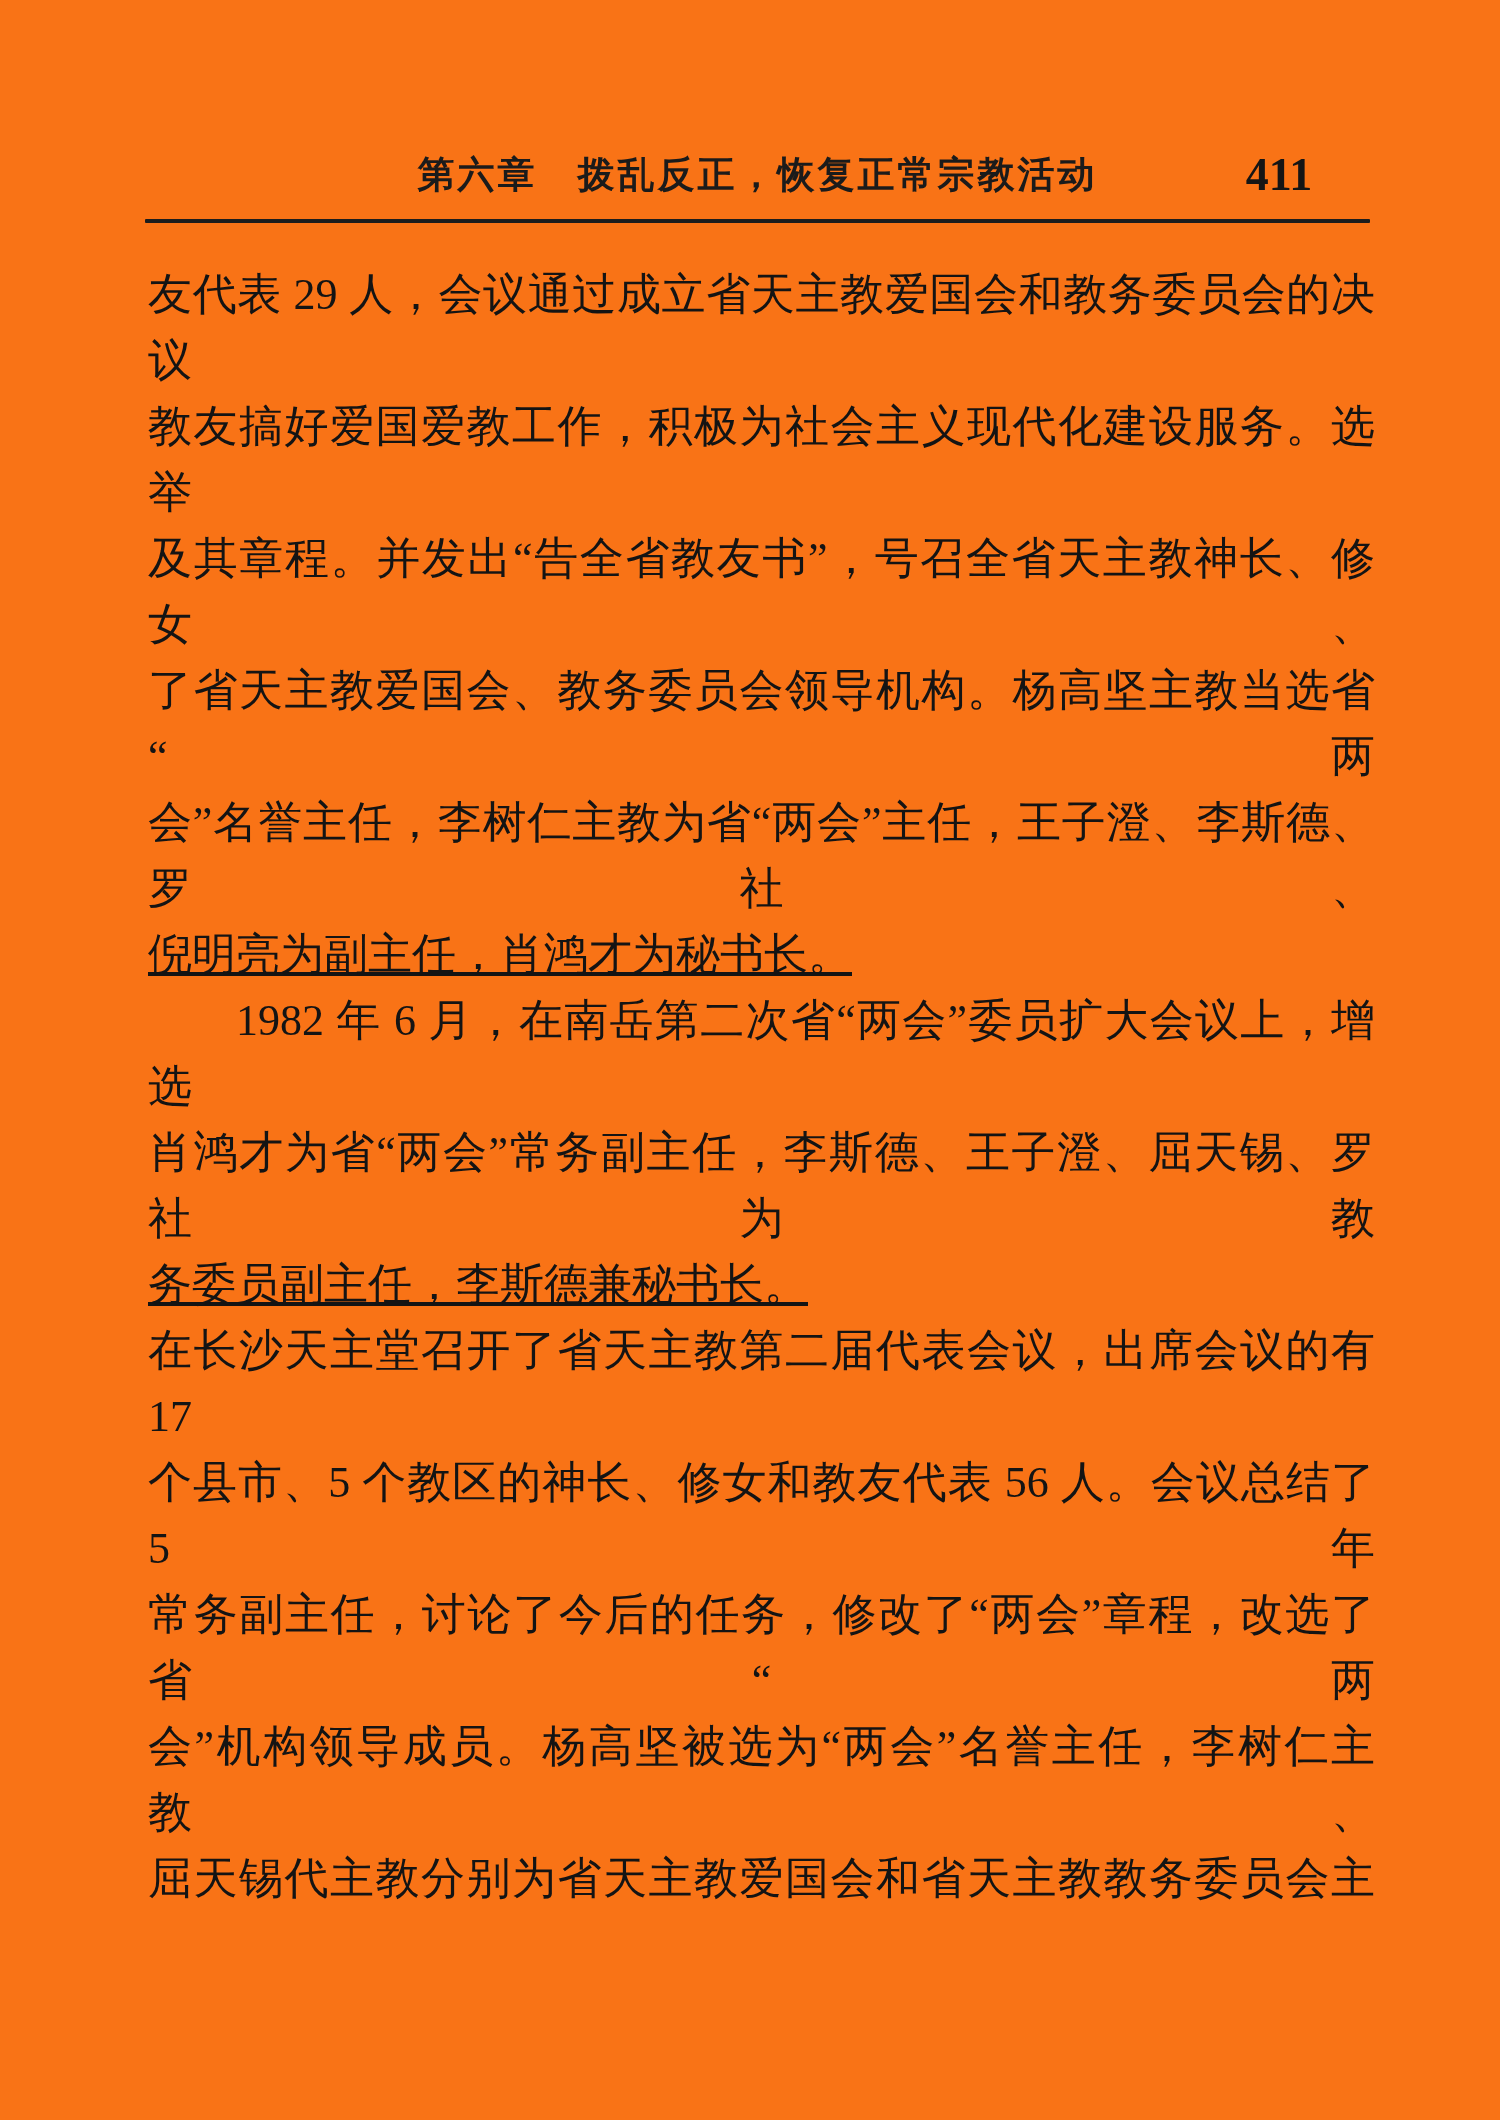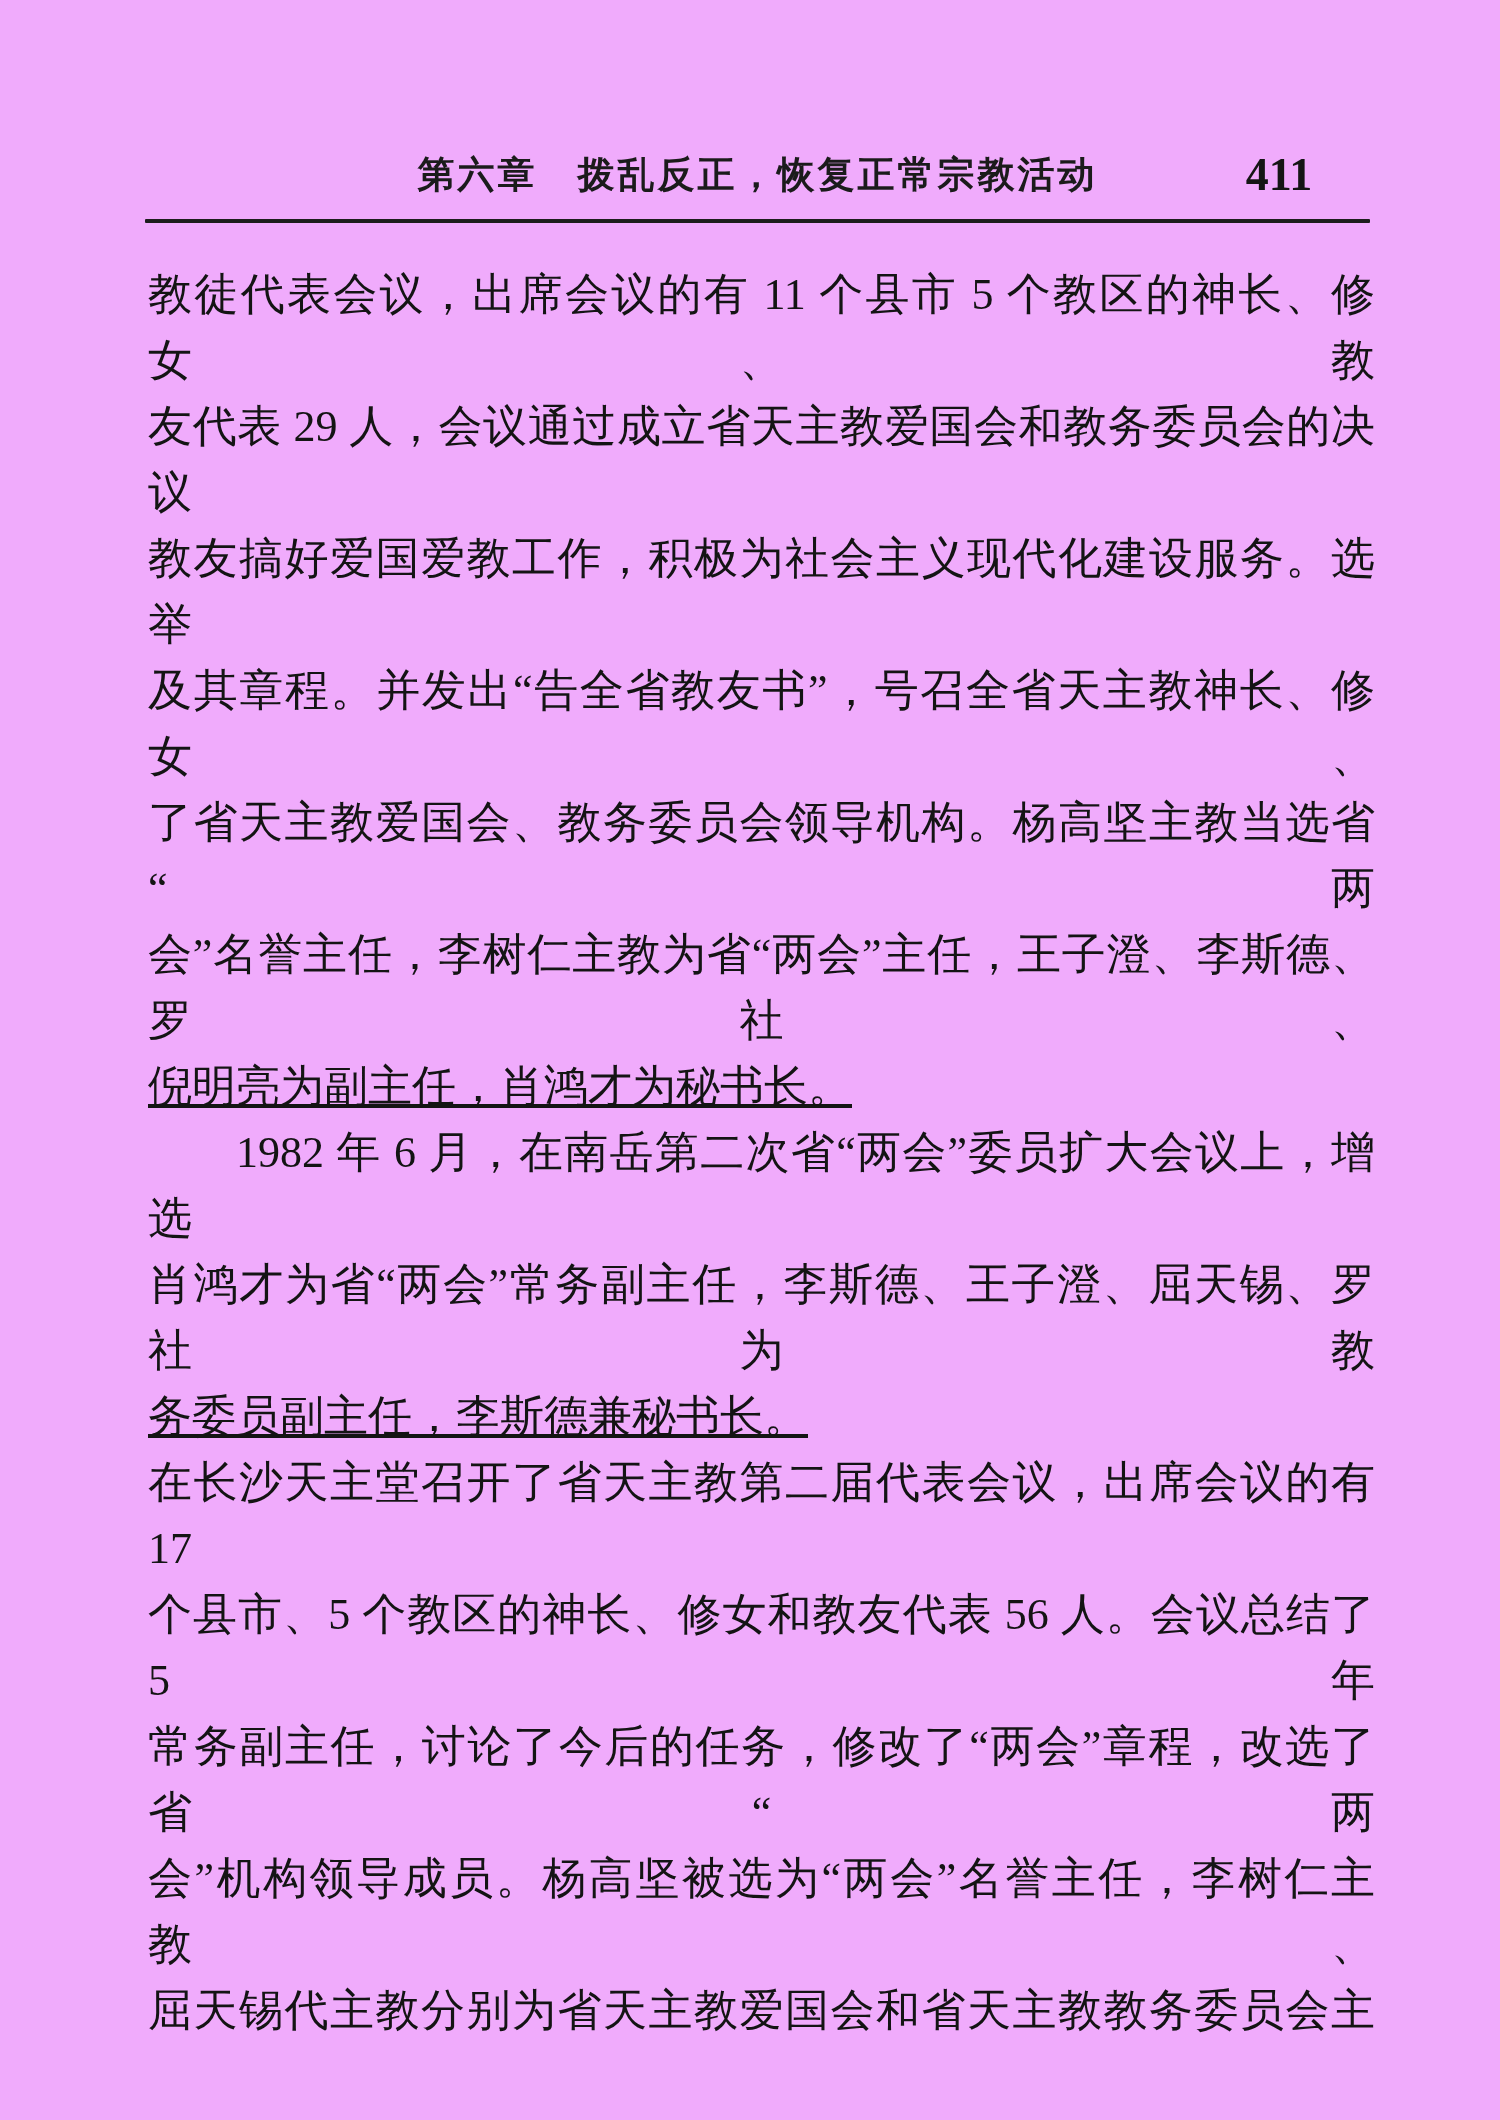--- a/index.html
+++ b/index.html
@@ -4,21 +4,21 @@
 <style>
   html, body {
     margin: 0;
     padding: 0;
     background: #ffffff;
   }
   .page {
     position: relative;
     width: 1500px;
     height: 2120px;
-    background: #f0abfc;
+    background: #f97316;
     color: #161616;
     font-family: "Liberation Serif", "DejaVu Serif", serif;
     overflow: hidden;
   }
   
   .running-head-title {
     position: absolute;
     top: 150px;
     left: 145px;
     width: 1225px;
@@ -79,21 +79,20 @@
 <div class="page">
 
   <div class="running-head-title">第六章　拨乱反正，恢复正常宗教活动</div>
 
   <div class="page-number">411</div>
 
   <div class="header-rule"></div>
 
   <main class="body-text">
       <div class="paragraph">
-        <div class="text-line">教徒代表会议，出席会议的有 11 个县市 5 个教区的神长、修女、教</div>
         <div class="text-line">友代表 29 人，会议通过成立省天主教爱国会和教务委员会的决议</div>
         <div class="text-line">教友搞好爱国爱教工作，积极为社会主义现代化建设服务。选举</div>
         <div class="text-line">及其章程。并发出“告全省教友书”，号召全省天主教神长、修女、</div>
         <div class="text-line">了省天主教爱国会、教务委员会领导机构。杨高坚主教当选省“两</div>
         <div class="text-line">会”名誉主任，李树仁主教为省“两会”主任，王子澄、李斯德、罗社、</div>
         <div class="text-line para-end">倪明亮为副主任，肖鸿才为秘书长。</div>
       </div>
       <div class="paragraph">
         <div class="text-line para-start">1982 年 6 月，在南岳第二次省“两会”委员扩大会议上，增选</div>
         <div class="text-line">肖鸿才为省“两会”常务副主任，李斯德、王子澄、屈天锡、罗社为教</div>

